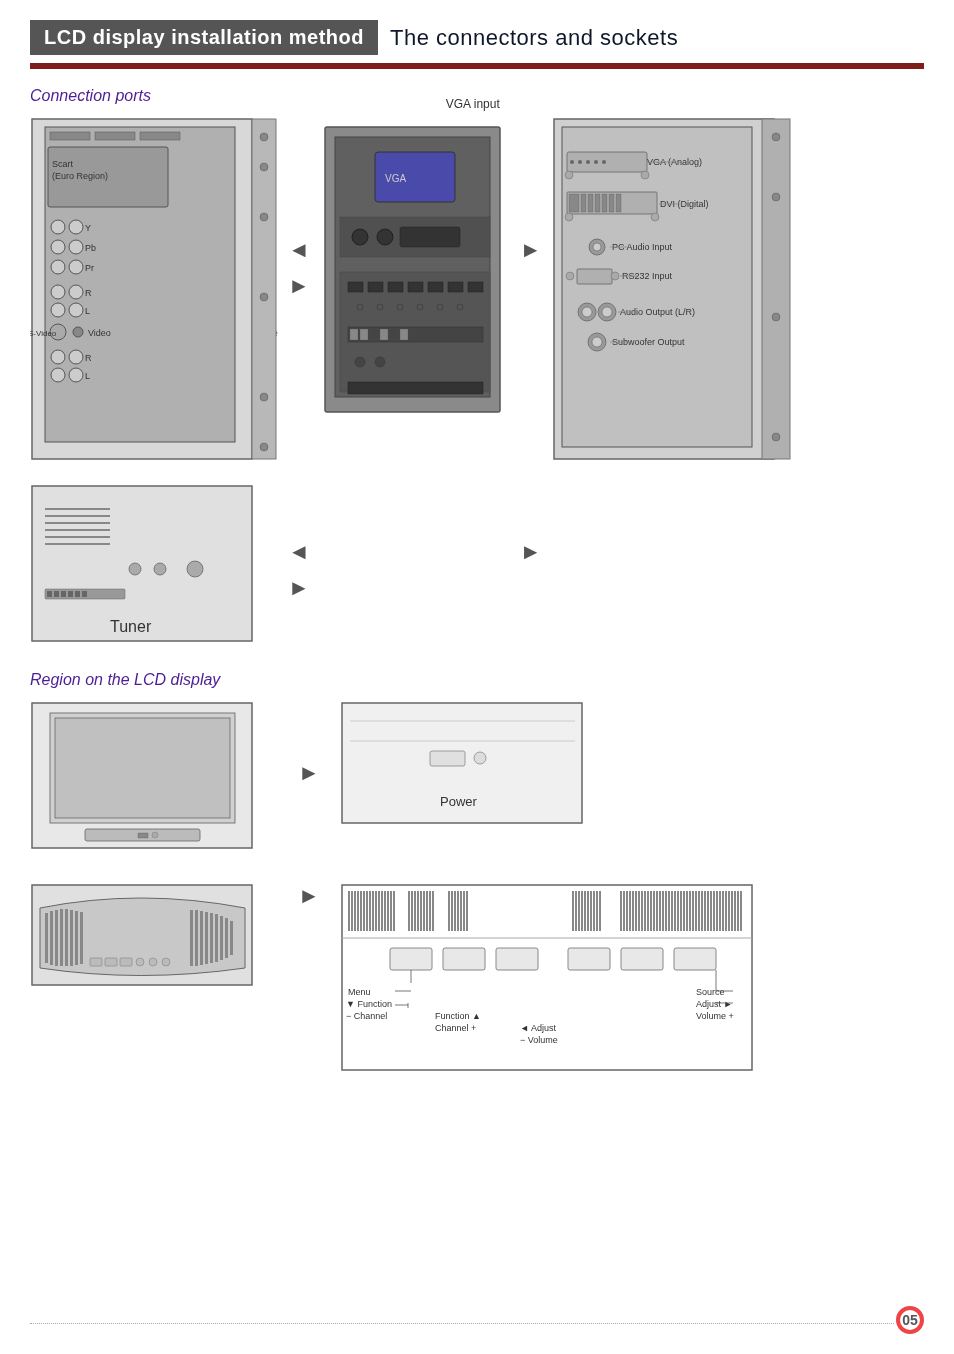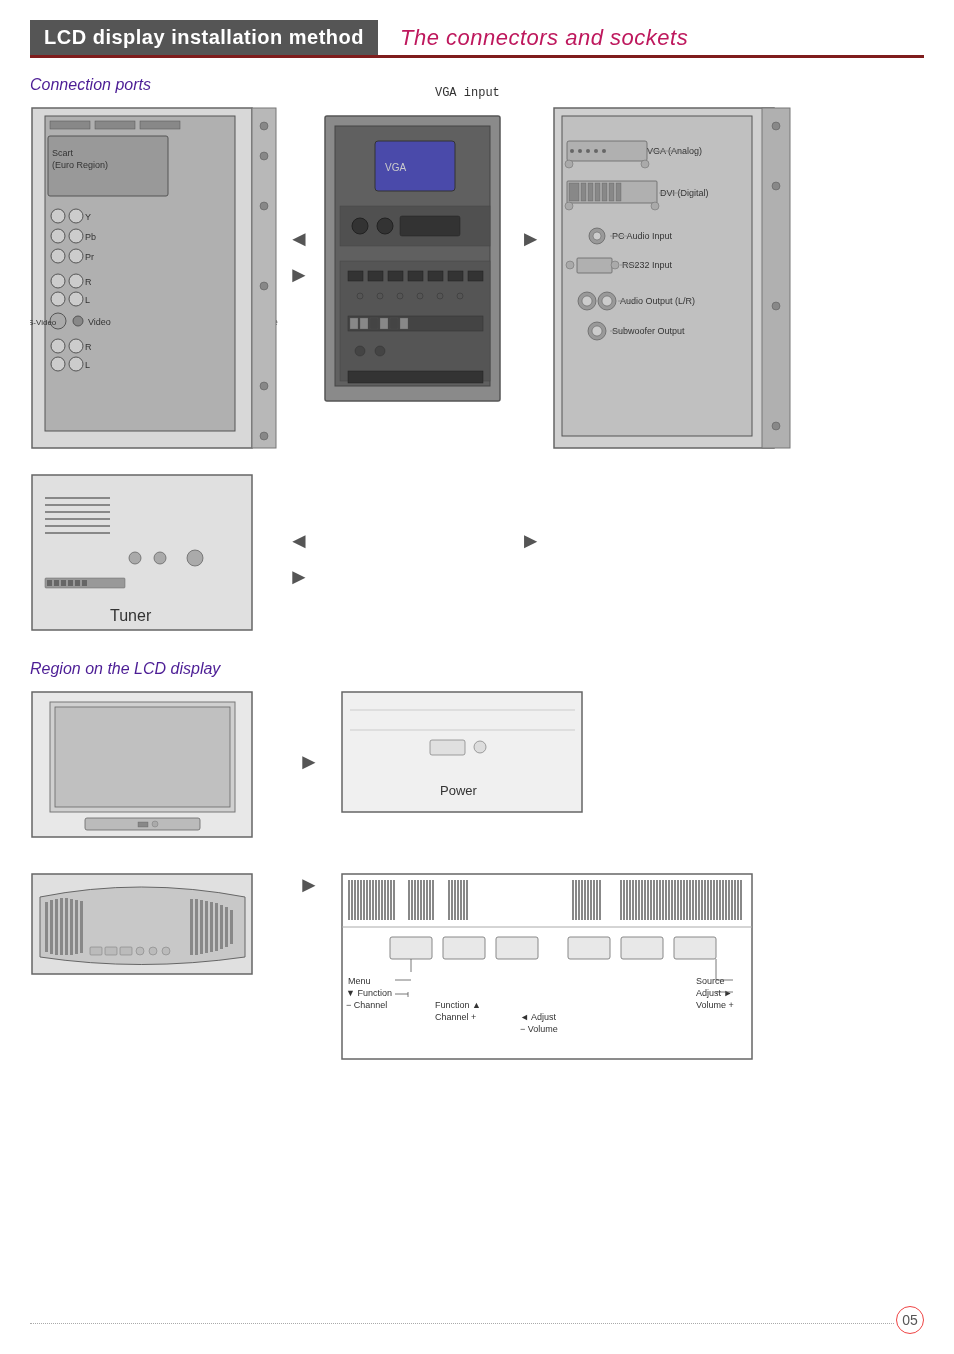--- a/index.html
+++ b/index.html
@@ -18,36 +18,35 @@
       min-height: 1354px;
       padding: 20px 30px;
       position: relative;
     }
 
     
     .header {
       display: flex;
       align-items: center;
       margin-bottom: 18px;
-      border-bottom: 3px solid #7f1d1d;
-      padding-bottom: 0;
+      border-bottom: 6px solid #7f1d1d;
+      padding-bottom: 8px;
     }
     .header-left {
       background: #555;
       color: #fff;
       font-size: 20px;
       font-weight: bold;
       padding: 6px 14px;
       letter-spacing: 0.5px;
     }
     .header-right {
       font-size: 22px;
-      color: #be185d;
-      margin-left: 22px;
-      font-style: italic;
+      color: #0f172a;
+      margin-left: 12px;
       letter-spacing: 0.5px;
     }
 
     
     .section-title {
       font-size: 16px;
       color: #4c1d95;
       font-style: italic;
       margin-bottom: 12px;
       margin-top: 10px;
@@ -91,28 +90,28 @@
       align-items: flex-start;
     }
 
     
     .page-number {
       position: absolute;
       bottom: 20px;
       right: 30px;
       font-size: 14px;
       color: #555;
-      border: 1px solid #ef4444;
+      border: 4px solid #ef4444;
       border-radius: 50%;
       width: 28px;
       height: 28px;
       display: flex;
       align-items: center;
       justify-content: center;
-      font-weight: normal;
+      font-weight: bold;
     }
 
     
     .bottom-dotted {
       position: absolute;
       bottom: 30px;
       left: 30px;
       right: 60px;
       border-bottom: 1px dotted #aaa;
     }
@@ -205,21 +204,21 @@
           <circle cx="234" cy="330" r="4" fill="#888" stroke="#555" stroke-width="0.5"></circle>
         </svg>
       </div>
 
       <div style="display:flex;flex-direction:column;gap:10px;align-items:center;padding-top:120px;">
         <span style="font-size:22px;color:#555;">◄</span>
         <span style="font-size:22px;color:#555;">►</span>
       </div>
 
       <div style="position:relative;">
-        <div style="position:absolute;top:-20px;right:10px;font-size:12px;color:#333;font-family:Liberation Mono, monospace;">VGA input</div>
+        <div style="position:absolute;top:-20px;right:10px;font-size:12px;color:#333;">VGA input</div>
         <svg width="190" height="345">
 
           <rect x="5" y="10" width="175" height="285" fill="#8a8a8a" stroke="#555" stroke-width="1.5" rx="2"></rect>
 
           <rect x="15" y="20" width="155" height="260" fill="#606060" stroke="#444" stroke-width="1"></rect>
 
           <rect x="55" y="35" width="80" height="50" fill="#4a4aaa" stroke="#333" stroke-width="1" rx="3"></rect>
           <text x="65" y="65" font-size="10" fill="#ccc">VGA</text>
 
           <rect x="20" y="100" width="150" height="40" fill="#505050" stroke="#444" stroke-width="0.5"></rect>

